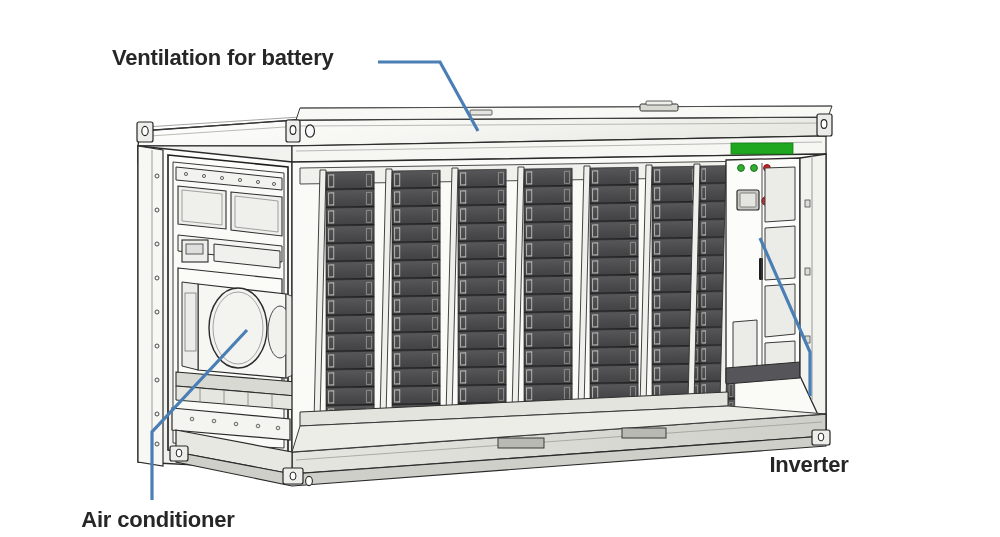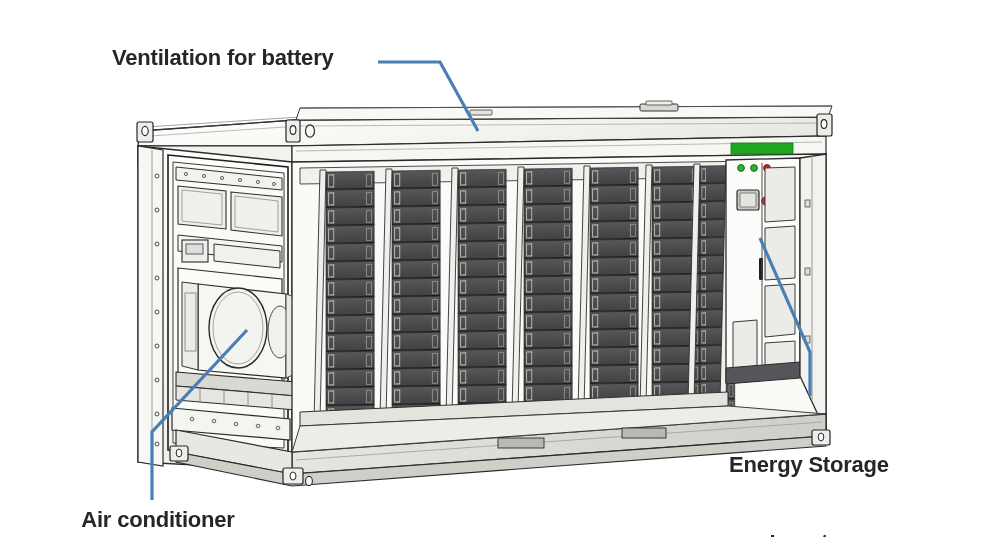--- a/index.html
+++ b/index.html
@@ -417,17 +417,16 @@
   </svg>
 
   <div class="callout" id="label-ventilation">Ventilation for battery</div>
 
   <div class="callout" id="label-ac">
     <div>Air conditioner</div>
     
   </div>
 
   <div class="callout" id="label-inverter">
-    <div>Energy Storage</div>
     <div>Inverter</div>
   </div>
 
 </div>
 
 </body></html>

